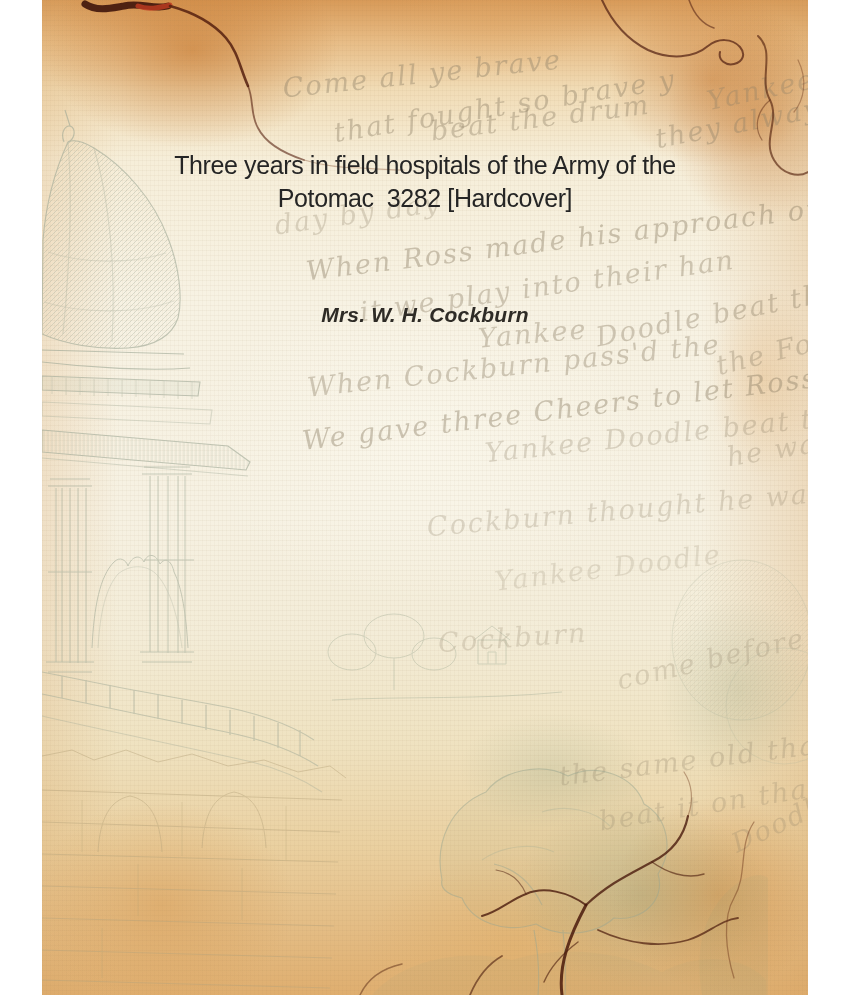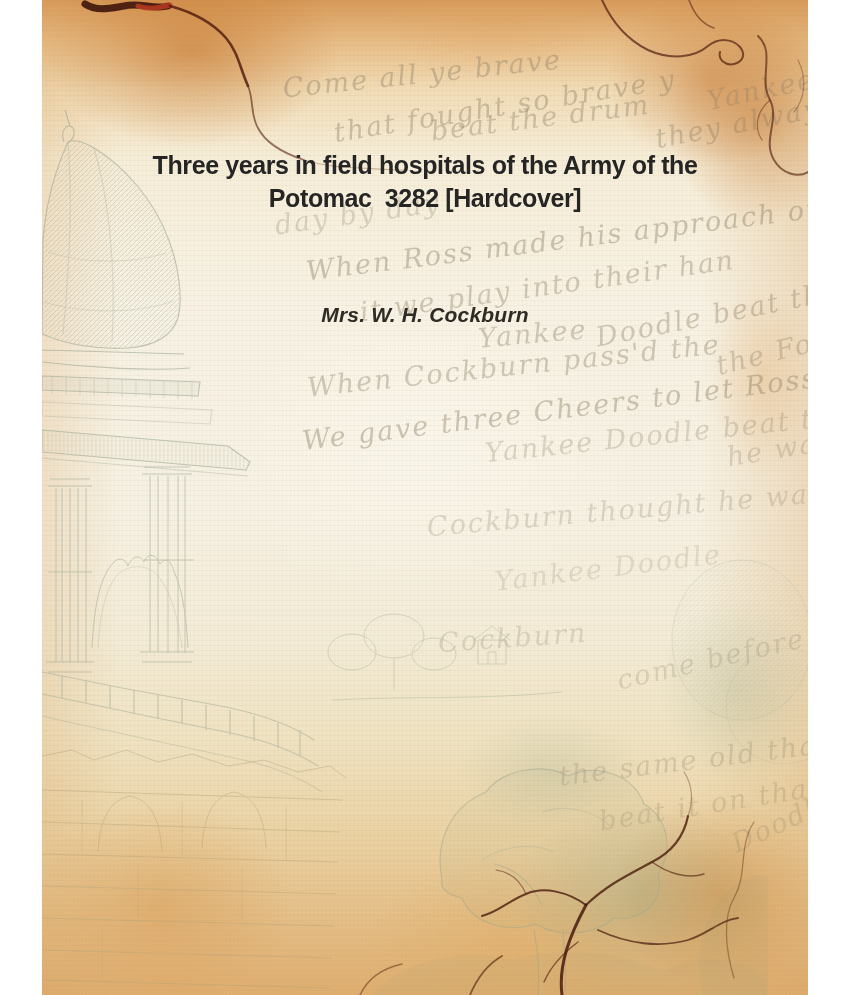--- a/index.html
+++ b/index.html
@@ -25,21 +25,21 @@
   .etch-svg{position:absolute;left:0;top:0;pointer-events:none;}
   
   .script-layer{position:absolute;inset:0;pointer-events:none;}
   .sw{
     position:absolute;font-family:"DejaVu Serif",serif;font-style:italic;
     color:#8d7f66;letter-spacing:2px;white-space:nowrap;font-size:27px;
   }
   
   .title-block{
     position:absolute;left:0;right:0;top:149px;text-align:center;
-    color:#252525;font-weight:bold;font-size:25px;line-height:33px;letter-spacing:-0.4px;
+    color:#252525;font-weight:normal;font-size:25px;line-height:33px;letter-spacing:-0.4px;
   }
   .title-line{white-space:pre;}
   .author-line{
     position:absolute;left:0;right:0;top:303px;text-align:center;
     color:#2e2b26;font-weight:bold;font-style:italic;font-size:21px;letter-spacing:.2px;
   }
 </style>
 </head>
 <body>
 

